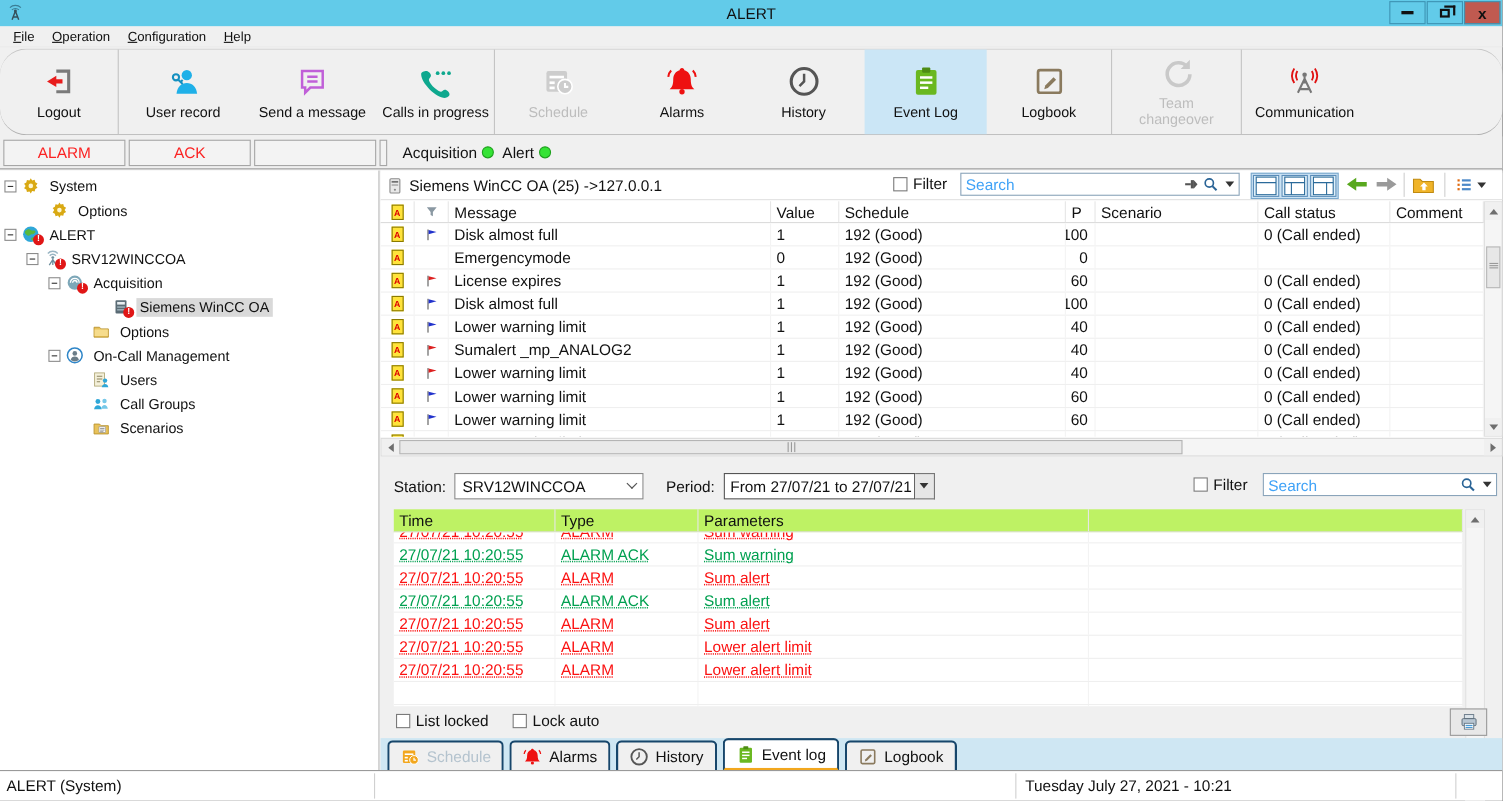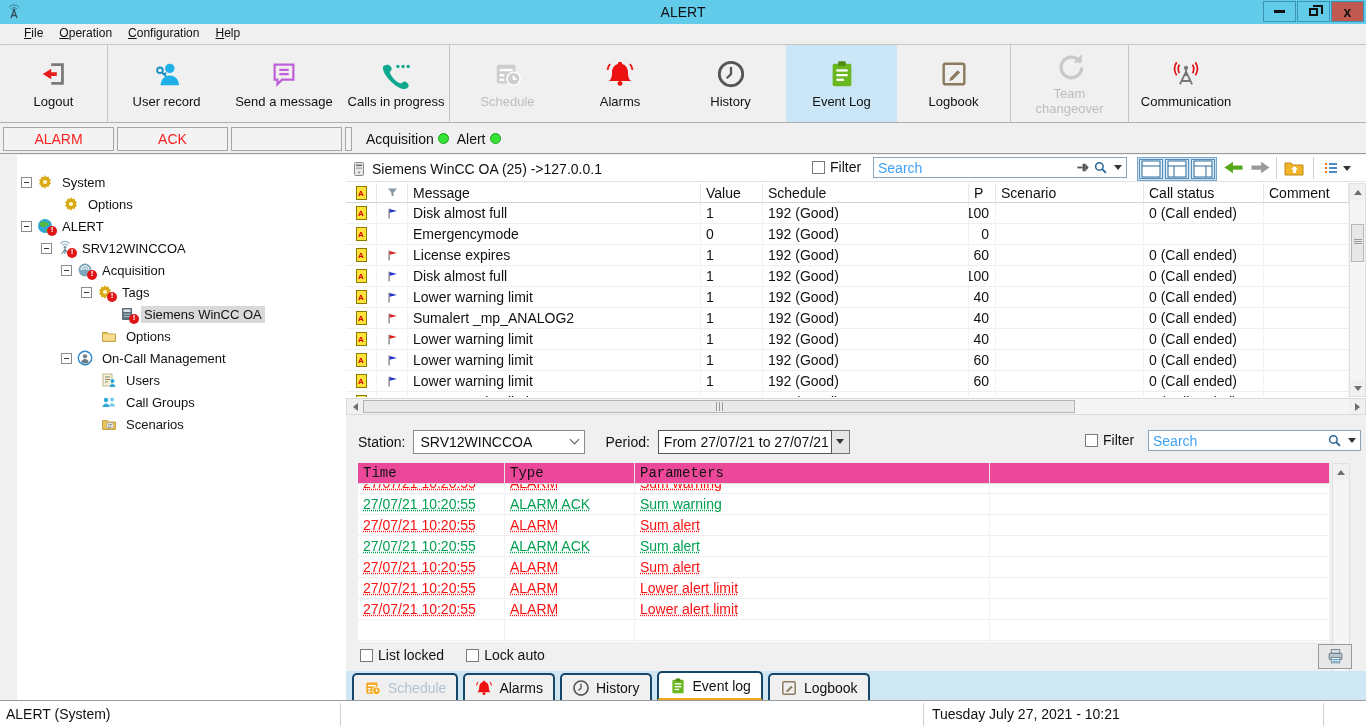--- a/index.html
+++ b/index.html
@@ -13,43 +13,43 @@
   .title-text{position:absolute;left:0;right:0;text-align:center;font-size:14px;}
   .win-controls{position:absolute;right:2px;top:1px;display:flex;height:21px;}
   .ctl{width:33px;display:flex;align-items:center;justify-content:center;border:1px solid #3d93b3;margin-left:1px;cursor:default;}
   .ctl-min i{display:block;width:11px;height:3px;background:#111;}
   .ctl-max i{display:block;width:9px;height:8px;border:2px solid #111;position:relative;}
   .ctl-max i::before{content:"";position:absolute;left:2px;top:-5px;width:8px;height:7px;border:2px solid #111;border-left:none;border-bottom:none;}
   .ctl-close{background:#c05a50;}
   .ctl-close span{font-weight:bold;font-size:14px;}
 
   
-  .menubar{position:absolute;left:12px;top:24px;right:0;height:19px;background:#f0f0f0;display:flex;align-items:center;padding-left:4px;border-bottom:1px solid #ececec;}
+  .menubar{position:absolute;left:0;top:24px;right:0;height:19px;background:#f0f0f0;display:flex;align-items:center;padding-left:4px;border-bottom:1px solid #ececec;}
   .menu-item{display:inline-block;padding:1px 8px;font-size:12px;}
   .menu-item::first-letter{text-decoration:underline;}
 
   
-  .toolbar{position:absolute;left:0;top:44px;right:0;height:79px;border-top:1px solid #c6c6c6;border-bottom:1px solid #b0b0b0;display:flex;background:#f0f0f0;}
+  .toolbar{position:absolute;left:0;top:44px;right:0;height:79px;border-top:1px solid #c6c6c6;border-bottom:1px solid #b0b0b0;display:flex;background:#f0f0f0;border-radius:24px;}
   .tb-btn{display:flex;flex-direction:column;align-items:center;justify-content:center;gap:5px;font-size:13px;text-align:center;line-height:15px;}
   .tb-btn.grp{border-left:1px solid #c4c4c4;}
   .tb-btn.active{background:#cbe6f6;}
   .tb-btn.disabled{color:#bdbdbd;}
   .tb-ic{width:30px;height:30px;}
 
   
   .alarmrow{position:absolute;left:0;top:124px;right:0;height:30px;background:#f0f0f0;display:flex;align-items:center;border-bottom:1px solid #9a9a9a;}
   .ind-box{width:111px;height:24px;border:1px solid #a6a6a6;background:#f3f3f3;display:flex;align-items:center;justify-content:center;color:#fb2222;font-size:14px;margin-left:3px;}
   .ind-box.empty{color:#111;}
   .ind-sliver{width:7px;height:24px;border:1px solid #a6a6a6;background:#f3f3f3;margin-left:3px;}
   .ind-label{font-size:14px;margin-left:14px;}
   .gdot{width:11px;height:11px;border-radius:50%;background:#35e335;border:1px solid #1da01d;margin-left:4px;}
 
   
   .main{position:absolute;left:0;top:155px;right:0;bottom:28px;background:#f0f0f0;}
-  .tree-pane{position:absolute;left:0;top:0;width:345px;bottom:0;background:#fff;border-right:1px solid #b8b8b8;overflow:hidden;padding-top:16px;margin-left:17px;}
+  .tree-pane{position:absolute;left:0;top:0;width:345px;bottom:0;background:#fff;border-right:1px solid #b8b8b8;overflow:hidden;padding-top:3px;}
   .tree-row{height:22px;display:flex;align-items:center;white-space:nowrap;}
   .expander{width:11px;height:11px;border:1px solid #8c8c8c;background:#fff;margin-right:5px;flex:0 0 auto;position:relative;}
   .expander::before{content:"";position:absolute;left:2px;top:4px;width:5px;height:1px;background:#333;}
   .tree-icon{width:17px;height:16px;margin-right:5px;position:relative;flex:0 0 auto;}
   .tree-icon svg{width:16px;height:16px;}
   .badge{position:absolute;right:-3px;bottom:-2px;width:10px;height:10px;background:#e01616;border-radius:50%;}
   .badge::after{content:"!";position:absolute;left:0;right:0;top:-1px;text-align:center;color:#fff;font-size:8px;font-weight:bold;}
   .tree-label{padding:1px 3px;}
   .tree-row.selected .tree-label{background:#d9d9d9;}
 
@@ -112,21 +112,21 @@
   .lbl{margin-left:12px;}
   .sel{height:24px;background:#fff;border:1px solid #8a8a8a;display:flex;align-items:center;padding:0 6px;justify-content:space-between;}
   .sel-station{width:172px;margin-left:8px;}
   .chev{width:7px;height:7px;border-right:1.6px solid #555;border-bottom:1.6px solid #555;transform:rotate(45deg);margin-top:-4px;flex:0 0 auto;}
   .period-box{width:174px;height:24px;background:#fff;border:1px solid #555;display:flex;align-items:center;padding:0 5px;margin-left:8px;white-space:nowrap;}
   .drop-btn{width:18px;height:24px;background:#e6e6e6;border:1px solid #777;border-left:none;display:flex;align-items:center;justify-content:center;}
   .f2{left:739px;top:277px;}
   .s2{left:802px;top:275px;width:213px;}
 
   
-  .btm-header{position:absolute;left:12px;top:308px;width:972px;height:21px;display:grid;grid-template-columns:147px 130px 355px 1fr;background:#ec4899;border-bottom:1px solid #ddd;font-size:14px;font-family:Liberation Mono, monospace;}
+  .btm-header{position:absolute;left:12px;top:308px;width:972px;height:21px;display:grid;grid-template-columns:147px 130px 355px 1fr;background:#bef264;border-bottom:1px solid #ddd;font-size:14px;}
   .btm-body{position:absolute;left:12px;top:329px;width:972px;height:158px;background:#fff;overflow:hidden;}
   .brow{height:21px;display:grid;grid-template-columns:147px 130px 355px 1fr;border-bottom:1px solid #efefef;font-size:14px;}
   .brow.first{margin-top:-11px;}
   .bc{display:flex;align-items:center;padding-left:5px;border-right:1px solid #f3f3f3;overflow:hidden;white-space:nowrap;}
   .sev-red .bc{color:#fb1111;text-decoration:underline dotted;}
   .sev-green .bc{color:#00a050;text-decoration:underline dotted;}
   .v2{left:986px;top:308px;width:18px;height:333px;}
 
   
   .locks-row{position:absolute;left:14px;top:492px;display:flex;align-items:center;gap:22px;font-size:14px;}
@@ -464,27 +464,20 @@
               <use href="#i-antenna"></use>
             </svg><span class="badge"></span></span>
         <span class="tree-label">SRV12WINCCOA</span>
       </div>
       <div class="tree-row" style="padding-left:44px">
         <span class="expander"></span>
         <span class="tree-icon"><svg>
               <use href="#i-acq"></use>
             </svg><span class="badge"></span></span>
         <span class="tree-label">Acquisition</span>
-      </div>
-      <div class="tree-row" style="padding-left:64px">
-        <span class="expander"></span>
-        <span class="tree-icon"><svg>
-              <use href="#i-gear"></use>
-            </svg><span class="badge"></span></span>
-        <span class="tree-label">Tags</span>
       </div>
       <div class="tree-row selected" style="padding-left:102px">
         <span class="tree-icon"><svg>
               <use href="#i-device"></use>
             </svg><span class="badge"></span></span>
         <span class="tree-label">Siemens WinCC OA</span>
       </div>
       <div class="tree-row" style="padding-left:84px">
         <span class="tree-icon"><svg>
               <use href="#i-folder"></use>

